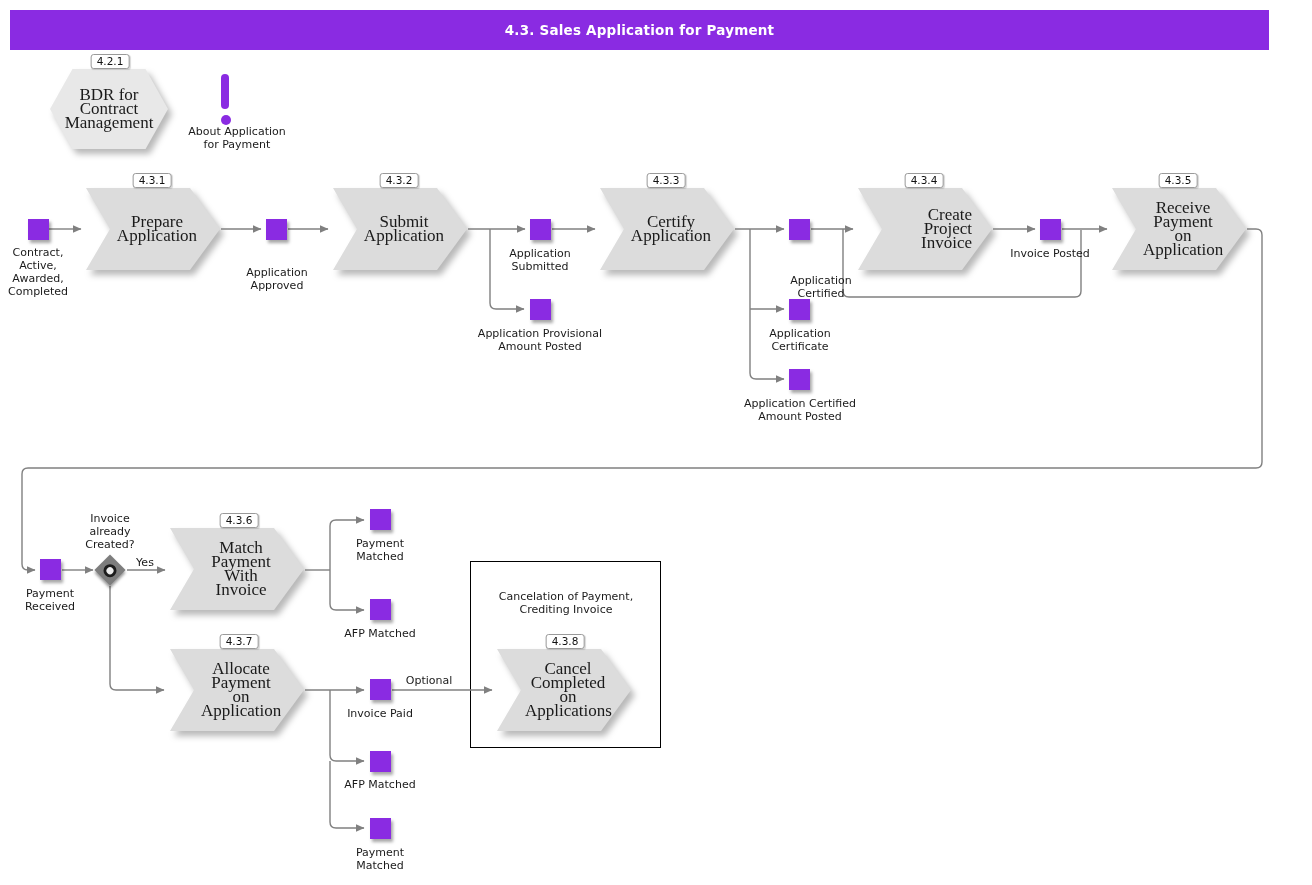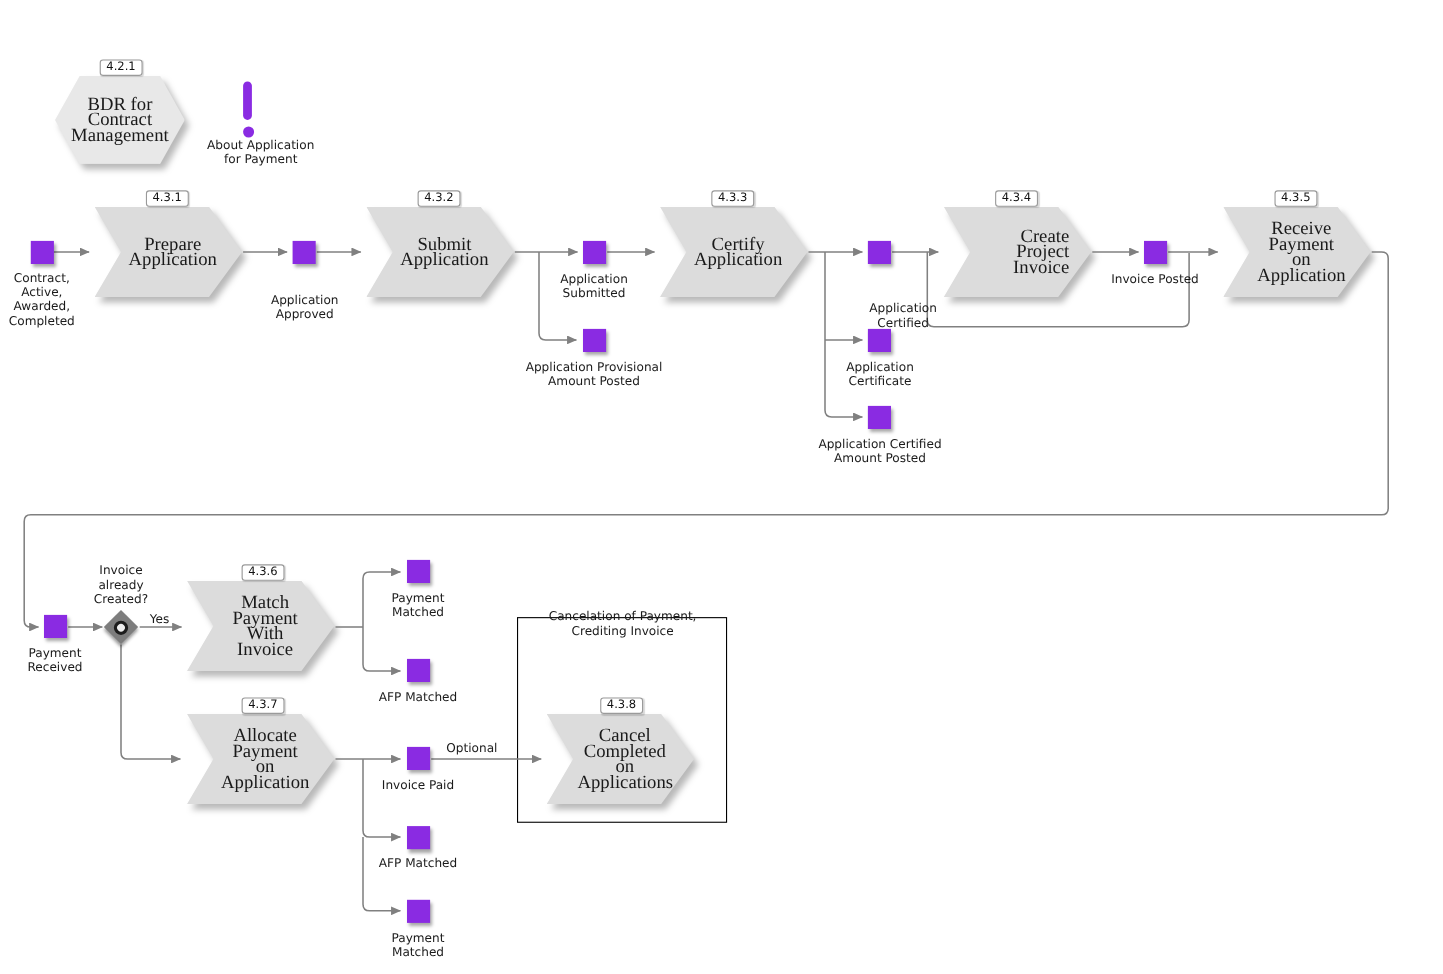--- a/index.html
+++ b/index.html
@@ -68,23 +68,24 @@
     position:absolute; left:470px; top:561px; width:191px; height:187px;
     border:1.5px solid #000000; background:transparent; z-index:1;
   }
   svg.wires { position:absolute; left:0; top:0; z-index:2; pointer-events:none; }
 </style>
 </head>
 <body>
 
 <div id="canvas">
 
+  <div class="titlebar">4.3. Sales Application for Payment</div>
 
   <div class="group-box"></div>
-  <div class="lbl" style="left:480px; top:554px; width:172px;text-align:center;">Cancelation of Payment, Crediting Invoice</div>
+  <div class="lbl" style="left:480px; top:590px; width:172px;text-align:center;">Cancelation of Payment, Crediting Invoice</div>
 
   <svg class="wires" width="1312" height="885" viewBox="0 0 1312 885">
     <defs>
       <marker id="arr" markerWidth="10" markerHeight="8" refX="8.5" refY="4" orient="auto" markerUnits="userSpaceOnUse">
         <path d="M0,0 L9,4 L0,8 z" fill="#808080"></path>
       </marker>
     </defs>
     <g stroke="#808080" stroke-width="1.4" fill="none">
       <path d="M49 229 H81" marker-end="url(#arr)"></path>
       <path d="M221 229 H261" marker-end="url(#arr)"></path>

